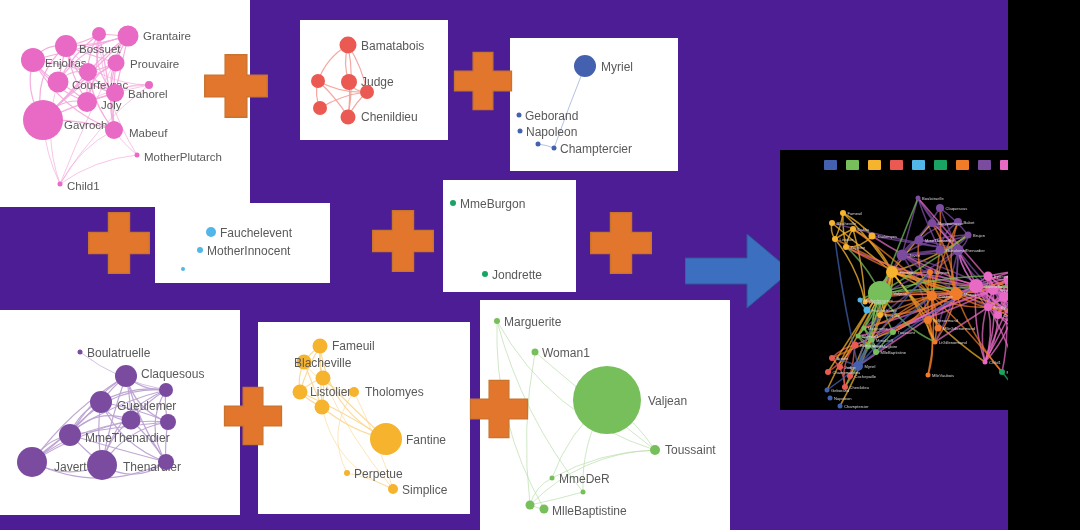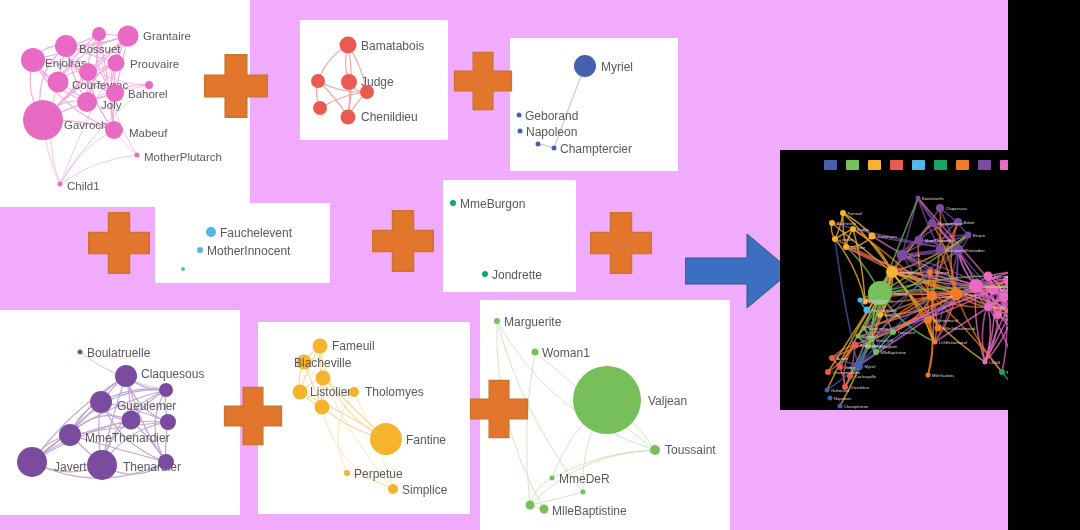--- a/index.html
+++ b/index.html
@@ -1,16 +1,16 @@
 <!DOCTYPE html>
 <html><head>
 <meta charset="utf-8">
 <style>
   html,body{margin:0;padding:0;background:#000;}
-  #stage{position:relative;width:1008px;height:530px;background:#f0abfc;overflow:hidden;
+  #stage{position:relative;width:1008px;height:530px;background:#4c1d95;overflow:hidden;
          font-family:"Liberation Sans", sans-serif;}
   .panel{position:absolute;background:#fff;overflow:hidden;}
   .panel svg{position:absolute;left:0;top:0;width:100%;height:100%;}
   .nlabel{font-family:"Liberation Sans", sans-serif;fill:#595959;}
   .plus{position:absolute;}
   .arrow{position:absolute;}
   #final{position:absolute;background:#000;overflow:hidden;}
   #final svg{position:absolute;left:0;top:0;}
   .flabel{font-family:"Liberation Sans", sans-serif;fill:#d8d8d8;font-size:4.1px;}
   .legend-sw{position:absolute;}

